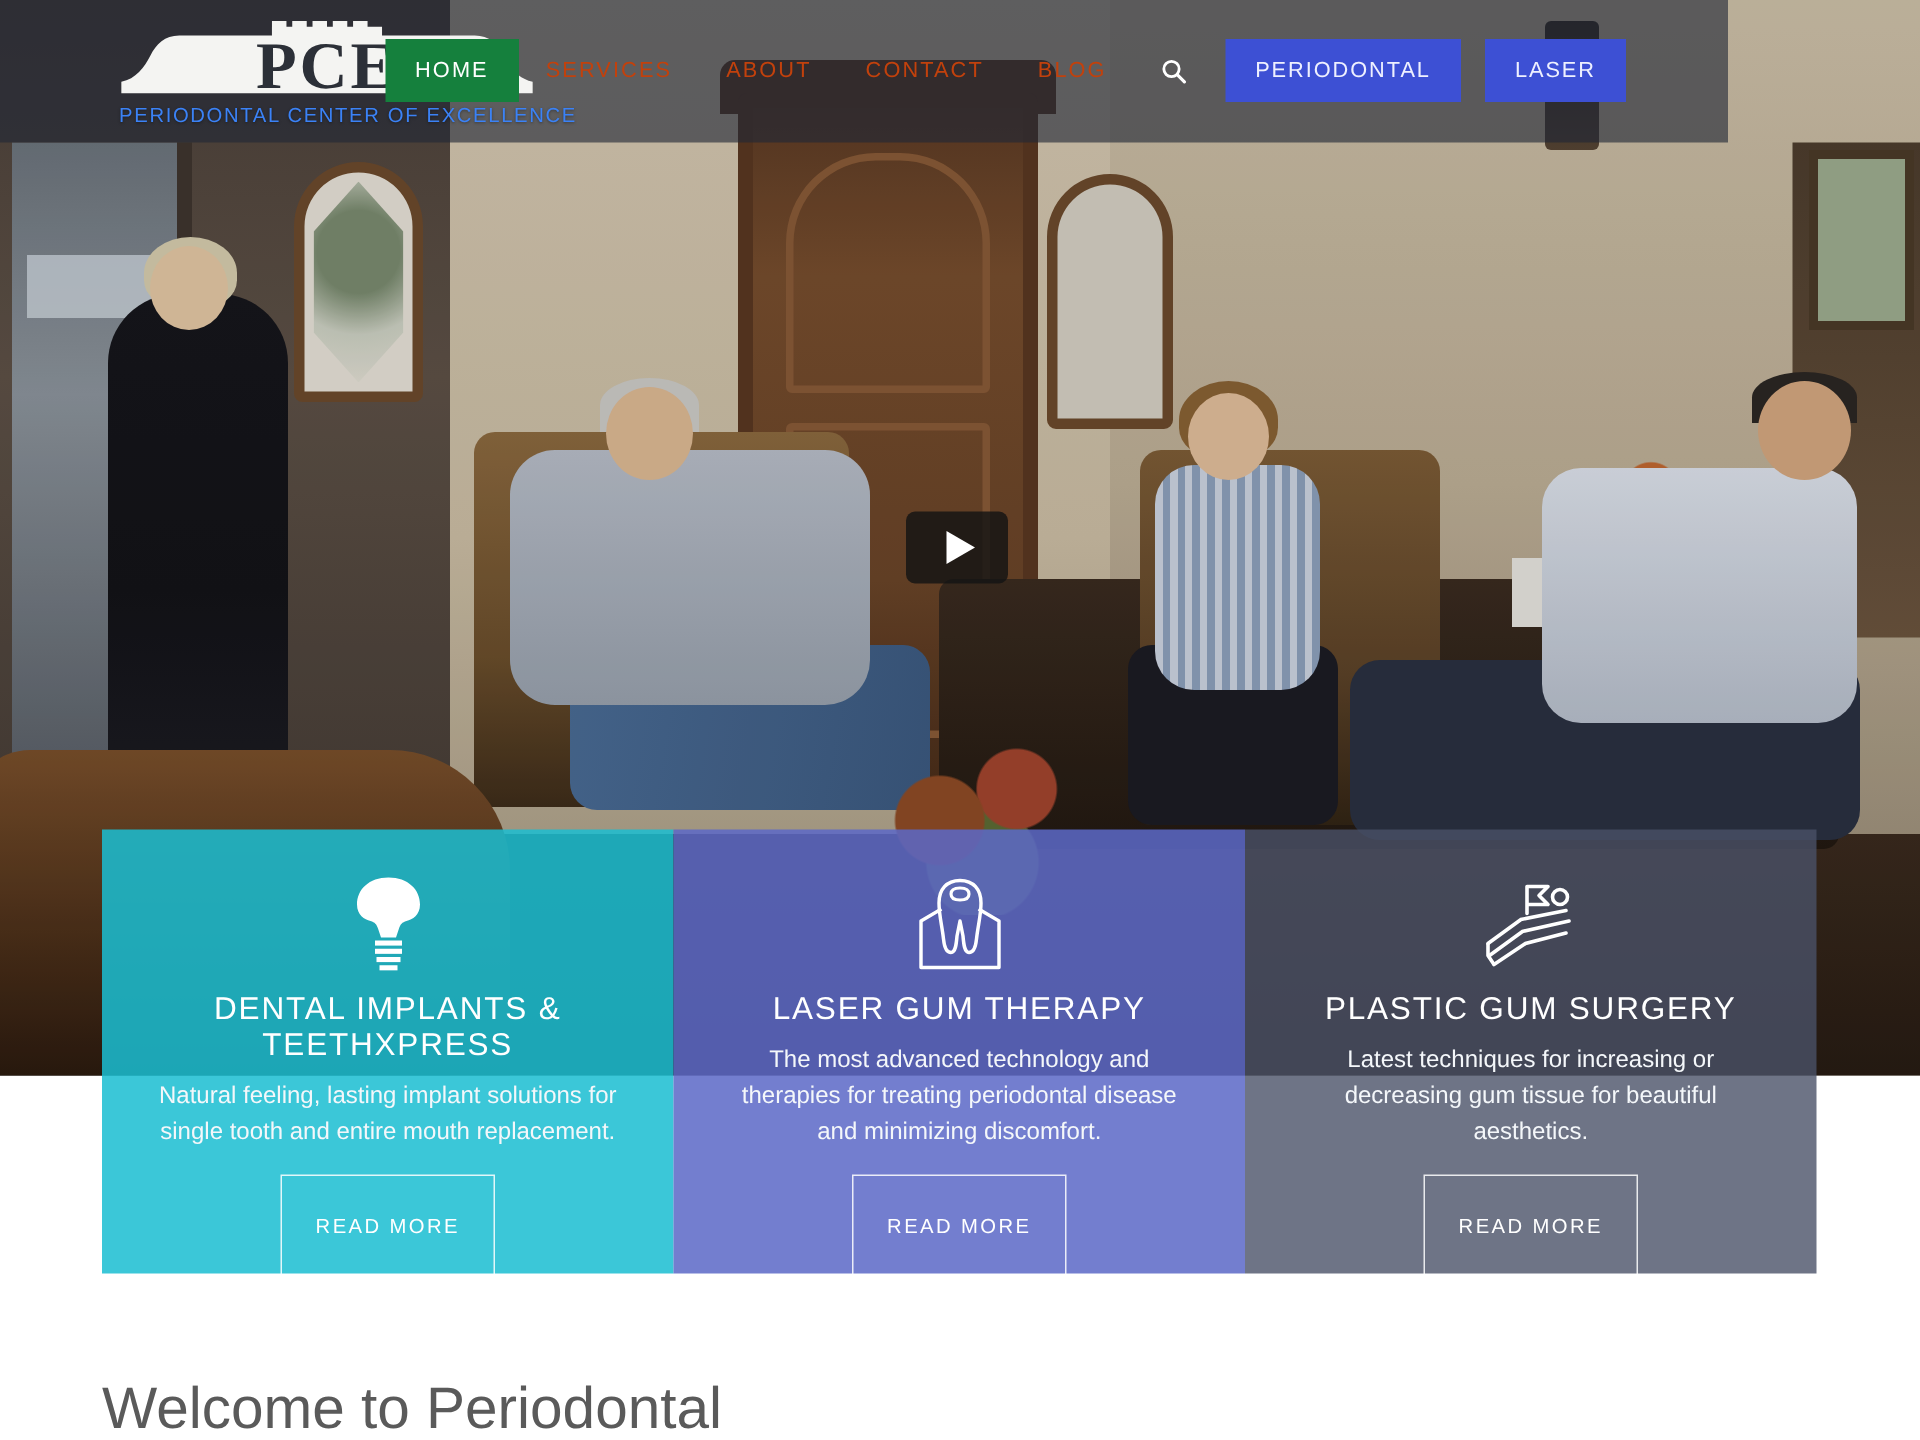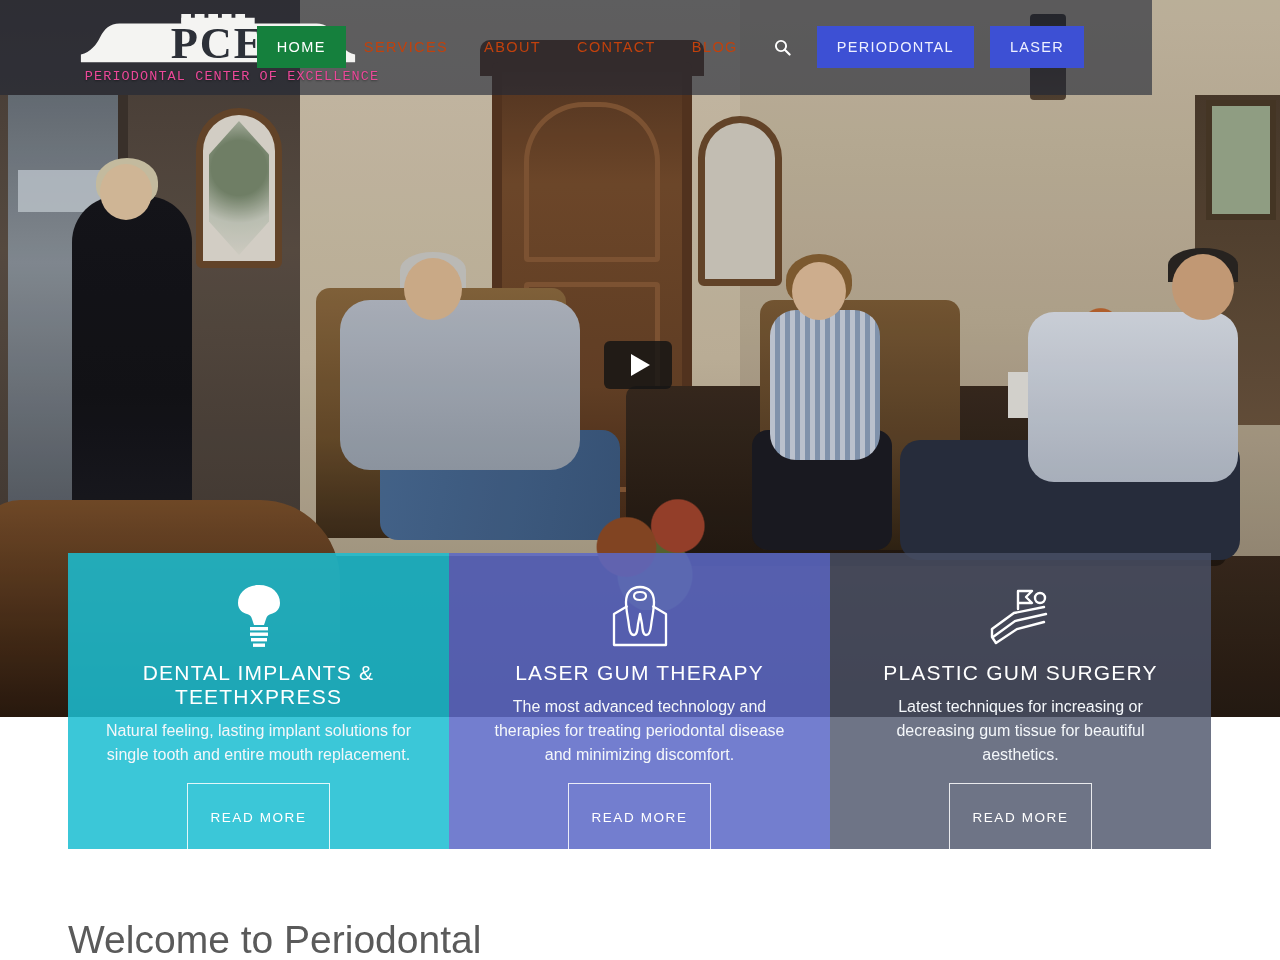--- a/index.html
+++ b/index.html
@@ -180,22 +180,22 @@
     background: rgba(32,38,54,.62);
     z-index: 40;
   }
   .logo {
     position: absolute; left: 70px; top: 12px;
     width: 296px; height: 72px;
     display: flex; flex-direction: column; align-items: center; justify-content: flex-start;
   }
   .logo svg { display: block; }
   .logo-sub {
-    font-family: Liberation Mono, monospace;
-    color: #ec4899; font-size: 13.5px; letter-spacing: 1.1px;
+    font-family: Liberation Sans, sans-serif;
+    color: #3b82f6; font-size: 13.5px; letter-spacing: 1.1px;
     margin-top: 1px; white-space: nowrap; text-shadow: 0 1px 2px rgba(0,0,0,.4); margin-left: 28px;
   }
 
   .nav {
     position: absolute; right: 68px; top: 26px;
     display: flex; align-items: center; gap: 0;
   }
   .nav-link {
     color: #c2410c;
     font-size: 14.5px;

